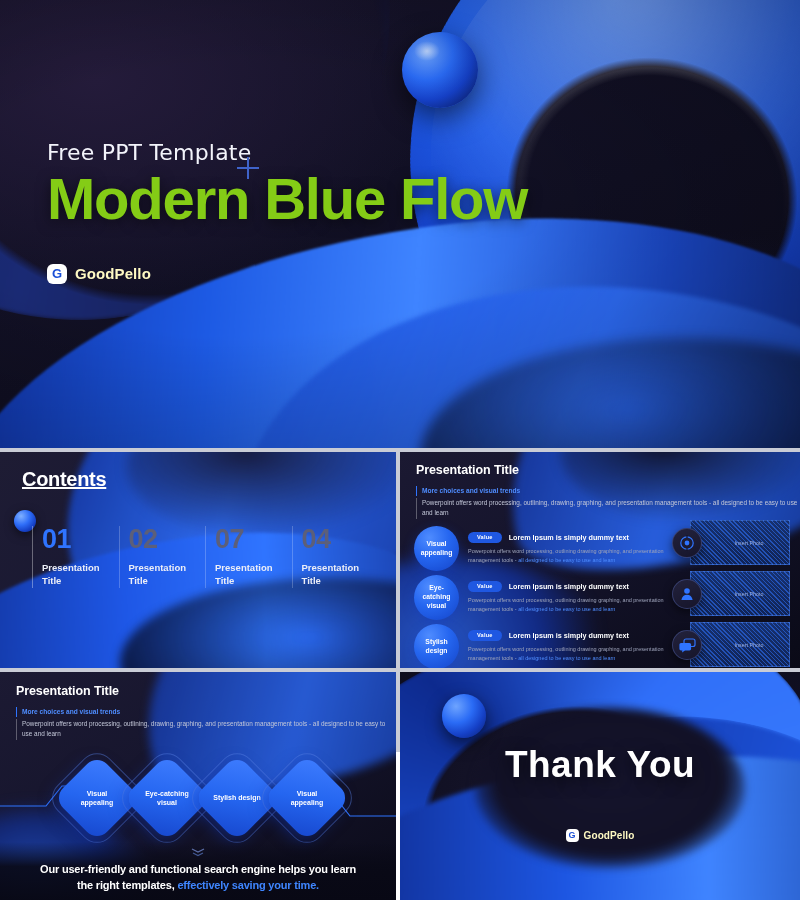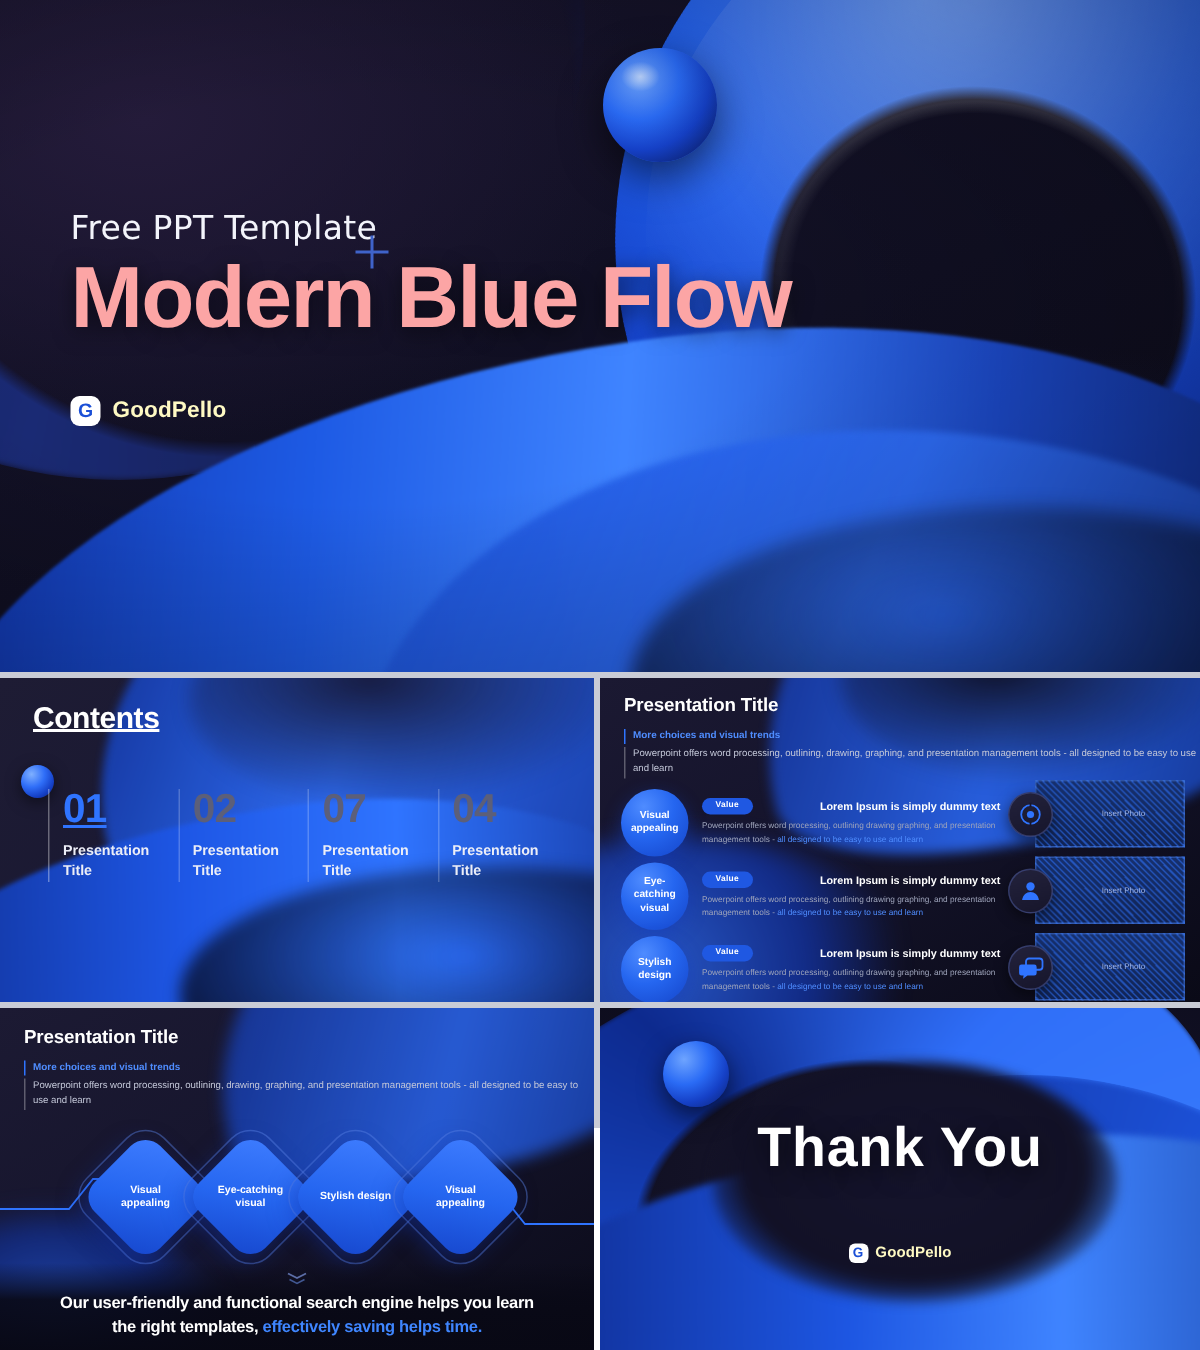--- a/index.html
+++ b/index.html
@@ -96,21 +96,21 @@
   #hero .plus{
     position:absolute; left:190px; top:17px; width:22px; height:22px; z-index:6;
   }
   #hero .plus::before,#hero .plus::after{
     content:""; position:absolute; background:#3f63c9;
   }
   #hero .plus::before{ left:10px; top:0; width:1.5px; height:22px; }
   #hero .plus::after{ left:0; top:10px; width:22px; height:1.5px; }
   #hero .title{
     margin-top:4px;
-    font-size:58px; line-height:1.05; font-weight:700; color:#fca5a5;
+    font-size:58px; line-height:1.05; font-weight:700; color:#84cc16;
     letter-spacing:-1.2px;
     text-shadow:0 3px 14px rgba(0,0,0,.55);
   }
   #hero .brand{ display:flex; align-items:center; gap:8px; margin-top:34px; }
 
   .logo-mark{
     width:20px; height:20px; border-radius:6px; background:#ffffff;
     display:flex; align-items:center; justify-content:center;
     font-size:13px; font-weight:700; color:#1b4fd6; line-height:1;
   }
@@ -160,21 +160,21 @@
     position:absolute; left:32px; top:74px; right:18px; z-index:5;
     display:flex; gap:0;
   }
   #contents .col{
     flex:1; padding-left:9px; border-left:1px solid rgba(255,255,255,.22);
   }
   #contents .col:first-child{ border-left:1px solid rgba(255,255,255,.35); }
   #contents .num{
     font-size:27px; font-weight:700; line-height:1; letter-spacing:-.5px; color:#5c5f79;
   }
-  #contents .col.active .num{ color:#2f74ff;text-decoration:underline; }
+  #contents .col.active .num{ color:#2f74ff; }
   #contents .ctitle{
     margin-top:9px; font-size:9.5px; line-height:1.35; font-weight:700; color:#eceef7;
   }
 
   
   #listslide { left:400px; top:452px; width:400px; height:216px; }
   #listslide .bg{
     position:absolute; inset:0;
     background:linear-gradient(150deg,#1b1932 0%,#15142c 40%,#0a0a17 100%);
   }
@@ -216,21 +216,21 @@
     display:flex; align-items:center; justify-content:center; text-align:center;
     font-size:6.8px; font-weight:700; color:#fff; line-height:1.28; padding:0 4px;
     box-shadow:0 4px 12px rgba(20,60,190,.45);
   }
   .lcontent{ flex:1; min-width:0; }
   .lhead{ display:flex; align-items:center; gap:7px; }
   .badge{
     background:#1f58e2; color:#fff; font-size:5.6px; font-weight:700;
     padding:2.5px 9px; border-radius:8px; letter-spacing:.2px; line-height:1;
   }
-  .lhead-text{ font-size:7.2px; font-weight:700; color:#ffffff;margin-left:38px; }
+  .lhead-text{ font-size:7.2px; font-weight:700; color:#ffffff; }
   .ldesc{ margin-top:4px; font-size:5.5px; line-height:1.6; color:#9ea4bb; }
   .ldesc .hl{ color:#4f8dff; }
 
   #listslide .photos{ position:absolute; right:10px; top:68px; z-index:6; }
   .photo-item{ position:relative; height:45px; margin-bottom:6px; width:118px; }
   .photo-box{
     position:absolute; right:0; top:0; width:100px; height:45px;
     background:
       repeating-linear-gradient(45deg, rgba(47,116,255,.55) 0 1px, rgba(47,116,255,0) 1px 3px),
       linear-gradient(180deg,#16306e,#112456);
@@ -548,21 +548,21 @@
         <div class="dia-label">Visual appealing</div>
       </div>
     </div>
 
     <div class="caption">
       <svg class="chev" width="16" height="9" viewBox="0 0 16 9">
         <path d="M2 1l6 3 6-3" fill="none" stroke="#6f85c8" stroke-width="1.3"></path>
         <path d="M3 5l5 2.6L13 5" fill="none" stroke="#4f6bb0" stroke-width="1.1"></path>
       </svg>
       <div class="cap-text">
-        <span>Our user-friendly and functional search engine helps you learn the right templates, </span><span class="hl">effectively saving helps time.</span>
+        <span>Our user-friendly and functional search engine helps you learn the right templates, </span><span class="hl">effectively saving your time.</span>
       </div>
     </div>
   </section>
 
   <section class="slide" id="thanks">
     <div class="bg"></div>
     <div class="ring-big"></div>
     <div class="ring-small"></div>
     <div class="band"></div>
     <div class="core-dark"></div>

